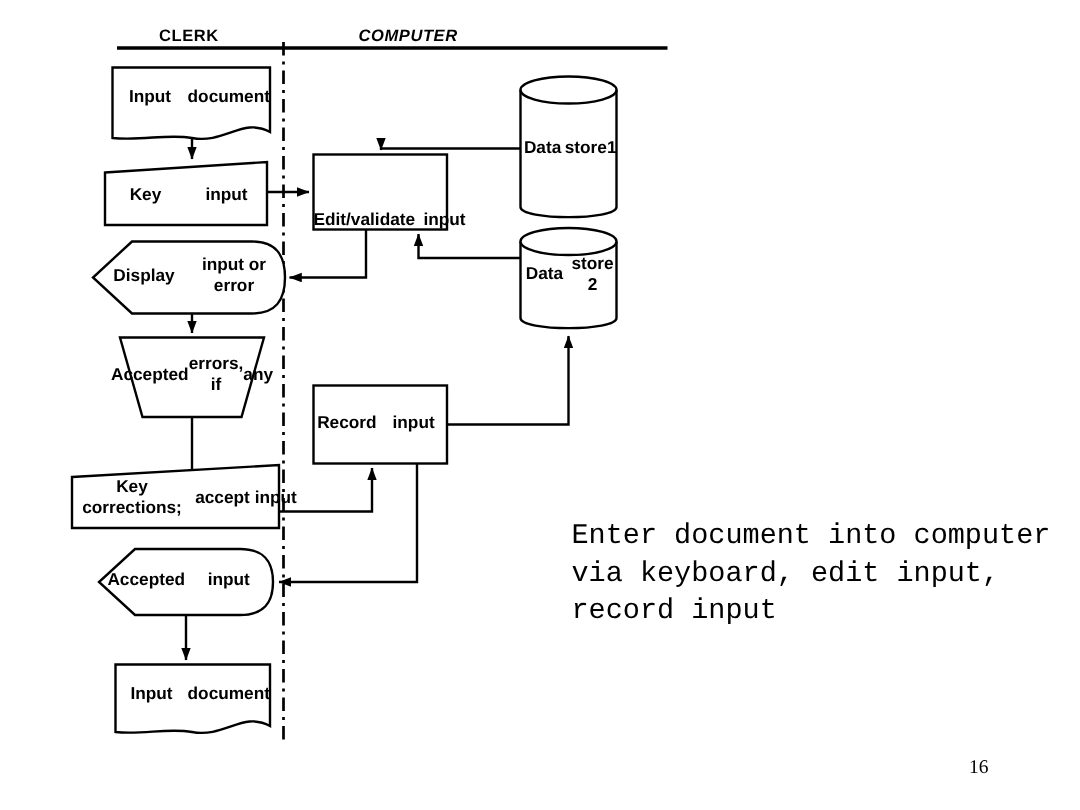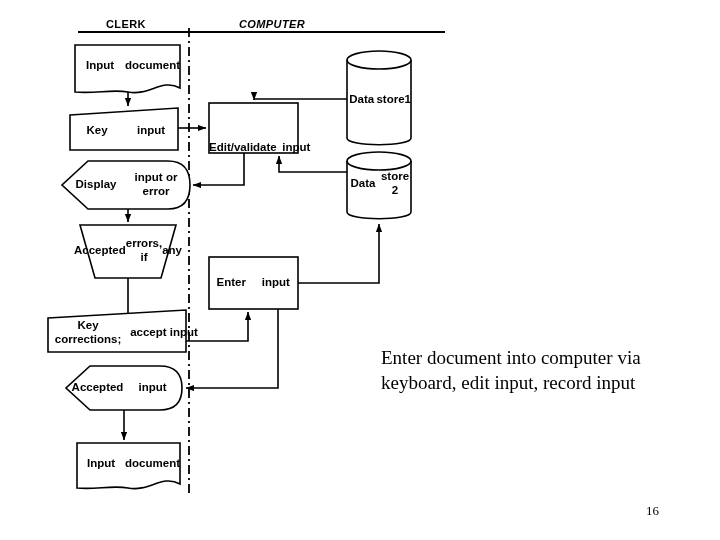--- a/index.html
+++ b/index.html
@@ -36,21 +36,21 @@
     color:#000;
     line-height:1.18;
     box-sizing:border-box;
     pointer-events:auto;
   }
   .shape span{display:block;width:100%;}
 
   
   .caption{
     position:absolute;
-    font-family:Liberation Serif, serif;
+    font-family:Liberation Mono, monospace;
     font-size:19px;
     color:#000;
     line-height:1.32;
     width:330px;
   }
   .page-num{
     position:absolute;
     font-family:"Liberation Serif",serif;
     font-size:13px;
     color:#000;
@@ -162,21 +162,21 @@
     <span>Input</span>
     <span>document</span>
   </div>
 
 <div class="shape" style="left:209px;top:103px;width:107px;height:50px;margin-top:20px;">
     <span>Edit/validate</span>
     <span>input</span>
   </div>
 
 <div class="shape" style="left:209px;top:257px;width:89px;height:52px;">
-    <span>Enter</span>
+    <span>Record</span>
     <span>input</span>
   </div>
 
 <div class="shape" style="left:347px;top:78px;width:64px;height:44px;">
     <span>Data</span>
     <span>store1</span>
   </div>
 
 <div class="shape" style="left:347px;top:162px;width:64px;height:44px;">
     <span>Data</span>

